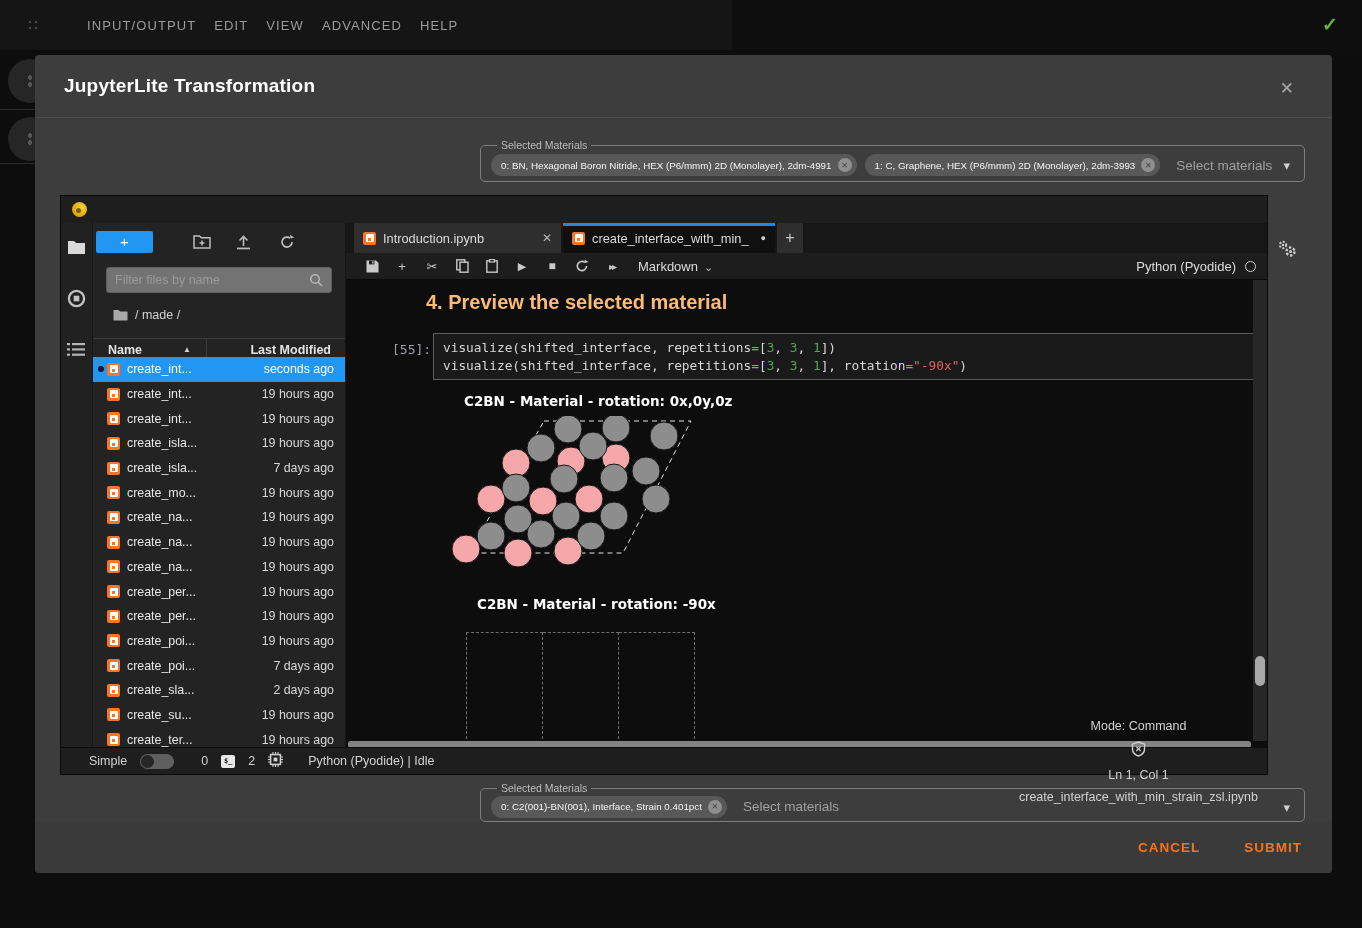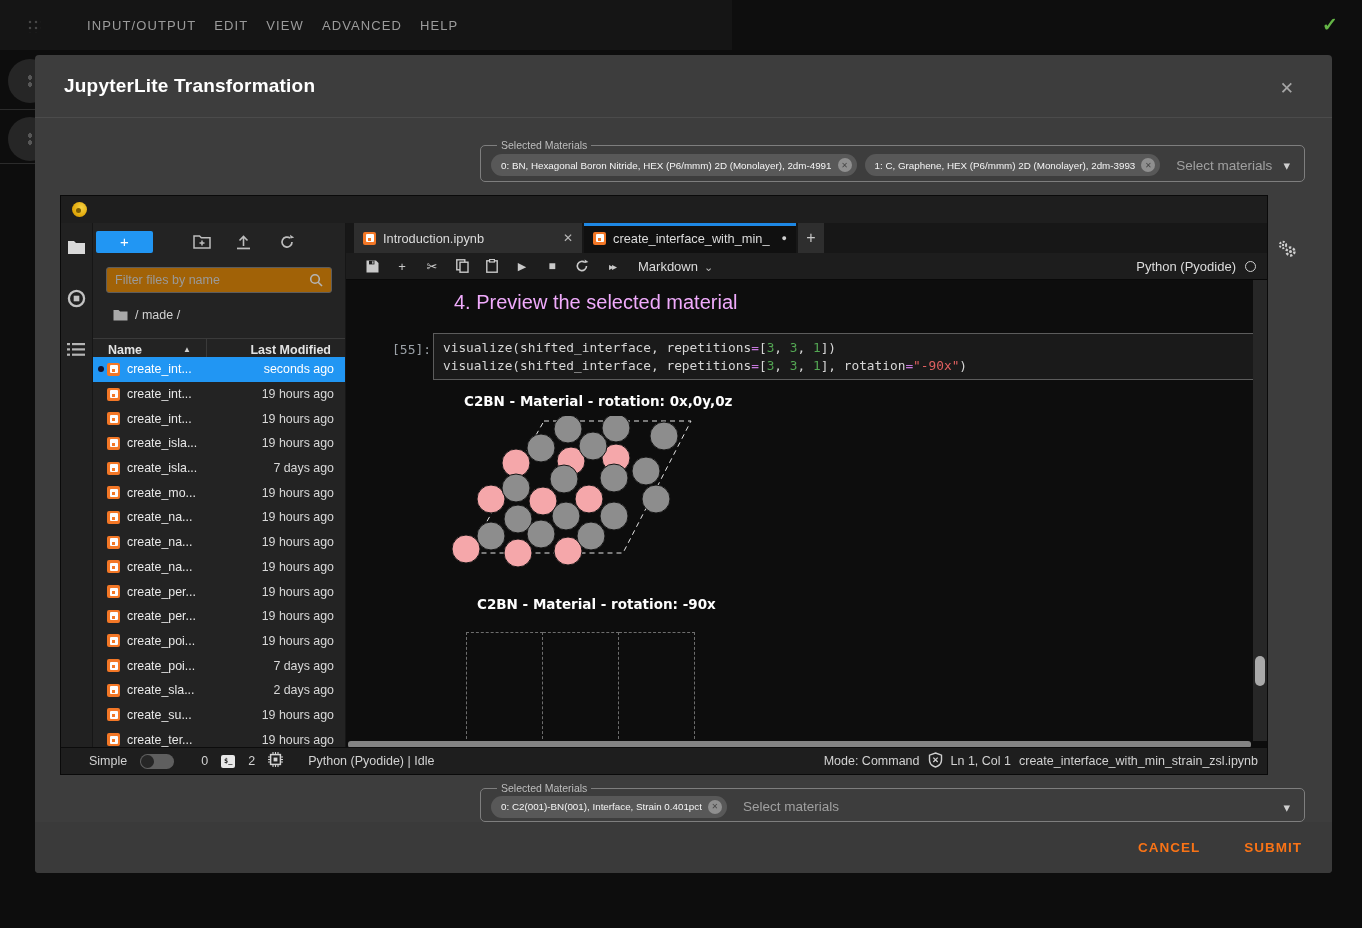--- a/index.html
+++ b/index.html
@@ -64,21 +64,21 @@
   .jbody { position:absolute; left:0; top:27px; width:100%; height:526px; display:flex; }
   .activitybar { width:32px; background:#212121; border-right:1px solid #161616; display:flex; flex-direction:column;
     align-items:center; padding-top:16px; gap:34px; }
   .activitybar svg { display:block; }
 
   .filebrowser { width:253px; background:#232323; position:relative; border-right:1px solid #161616; }
   .fb-newbtn { position:absolute; left:3px; top:8px; width:57px; height:22px; background:#2196f3; border:none;
     border-radius:2px; color:#fff; font-size:15px; line-height:20px; cursor:pointer; }
   .fb-ticon { position:absolute; top:11px; cursor:pointer; }
   .fb-i1 { left:100px; } .fb-i2 { left:143px; } .fb-i3 { left:186px; }
-  .fb-search { position:absolute; left:13px; top:44px; width:226px; height:26px; background:#a16207;
+  .fb-search { position:absolute; left:13px; top:44px; width:226px; height:26px; background:#737373;
     border:1px solid #5d5d5d; border-radius:3px; display:flex; align-items:center; }
   .fb-search input { flex:1; background:transparent; border:none; outline:none; color:#cfcfcf; font-size:12.5px;
     padding:0 8px; font-family:"Liberation Sans", sans-serif; }
   .fb-search input::placeholder { color:#9a9a9a; }
   .fb-search svg { margin-right:8px; }
   .fb-crumb { position:absolute; left:20px; top:85px; display:flex; align-items:center; gap:7px; color:#d2d2d2; font-size:12.5px; }
   .fb-head { position:absolute; left:0; top:115px; width:100%; height:25px; border-top:1px solid #3a3a3a;
     border-bottom:1px solid #3a3a3a; font-size:12.5px; font-weight:bold; color:#e3e3e3; }
   .fb-head .h-name { position:absolute; left:15px; top:4px; cursor:pointer; }
   .fb-head .h-caret { position:absolute; left:90px; top:6px; font-size:8px; color:#cfcfcf; }
@@ -91,21 +91,21 @@
   .nb-icon { position:relative; width:13px; height:13px; background:#f37726; border-radius:2px; flex:none; }
   .nb-icon::after { content:""; position:absolute; left:2.5px; top:2.5px; right:2.5px; bottom:2.5px; background:#fdfdfd; border-radius:1px; }
   .nb-icon::before { content:""; position:absolute; left:4.5px; bottom:4px; width:3px; height:3px; background:#f37726; z-index:1; }
   .frow .nb-icon { margin-left:14px; }
   .frow-name { color:#e8e8e8; font-size:12.4px; margin-left:7px; }
   .frow-mod { position:absolute; right:11px; color:#d8d8d8; font-size:12.4px; }
   .frow.selected .frow-name, .frow.selected .frow-mod { color:#ffffff; }
 
   .jmain { flex:1; display:flex; flex-direction:column; background:#0f0f0f; min-width:0; }
   .tabbar { height:30px; background:#171717; display:flex; align-items:stretch; padding-left:8px; }
-  .jtab { position:relative; width:228px; background:#2e2e2e; margin-right:2px; display:flex; align-items:center;
+  .jtab { position:relative; width:207px; background:#2e2e2e; margin-right:2px; display:flex; align-items:center;
     padding:0 9px; cursor:pointer; }
   .jtab.active { width:212px; background:#101010; }
   .jtab.active::before { content:""; position:absolute; left:0; top:0; width:100%; height:3px; background:#1e88e5; }
   .jtab-label { color:#dcdcdc; font-size:12.8px; margin-left:7px; white-space:nowrap; overflow:hidden; flex:1; }
   .jtab-close { color:#b8b8b8; font-size:12px; margin-left:6px; }
   .jtab-dirty { color:#cfcfcf; font-size:9px; margin-left:4px; }
   .plustab { width:26px; background:#2e2e2e; color:#c8c8c8; font-size:16px; display:flex; align-items:center;
     justify-content:center; cursor:pointer; }
 
   .jtoolbar { height:27px; background:#1d1d1d; border-bottom:1px solid #090909; display:flex; align-items:center;
@@ -113,21 +113,21 @@
   .tbtn { width:16px; color:#c9c9c9; font-size:13px; text-align:center; margin-right:14px; cursor:pointer; flex:none; }
   .tbtn svg { display:block; margin:0 auto; }
   .tb-run { font-size:11px; } .tb-stop { font-size:12px; } .tb-ff { font-size:10px; letter-spacing:-2px; }
   .celltype { color:#dcdcdc; font-size:13px; margin-left:4px; cursor:pointer; }
   .celltype .cdown { font-size:11px; color:#bdbdbd; margin-left:6px; }
   .kernel-right { margin-left:auto; display:flex; align-items:center; gap:9px; padding-right:11px; }
   .kernel-name { color:#dcdcdc; font-size:13px; cursor:pointer; }
   .kernel-circle { width:11px; height:11px; border:1.6px solid #cfcfcf; border-radius:50%; cursor:pointer; }
 
   .jcontent { position:relative; flex:1; background:#0d0d0d; overflow:hidden; }
-  .nb-heading { position:absolute; left:108px; top:11px; color:#f0abfc; font-size:20px; font-weight:normal; }
+  .nb-heading { position:absolute; left:80px; top:11px; color:#fdba74; font-size:20px; font-weight:bold; }
   .nb-prompt { position:absolute; left:46px; top:62px; color:#9aa0a6; font-size:13px; font-family:"DejaVu Sans Mono", monospace; }
   .code-cell { position:absolute; left:87px; top:53px; width:821px; height:47px; background:#1a1a1a;
     border:1px solid #5c5c5c; padding:5px 9px; cursor:text; }
   .code-line { font-family:"DejaVu Sans Mono", monospace; font-size:12.8px; line-height:17.5px; white-space:pre; }
   .tok-pl { color:#d6d6d6; } .tok-op { color:#c678dd; } .tok-num { color:#53a653; } .tok-str { color:#e06060; }
   .plot-title { position:absolute; color:#fdfdfd; font-size:13.5px; font-weight:600; font-family:"DejaVu Sans", sans-serif; }
   .pt1 { left:118px; top:113px; } .pt2 { left:131px; top:316px; }
   #atoms { position:absolute; left:95px; top:136px; }
   .slab { position:absolute; left:120px; top:352px; width:229px; height:112px; display:flex; opacity:.75; }
   .slab-cell { flex:1; border:1px dashed #8d8d8d; border-bottom:none; }
@@ -137,21 +137,21 @@
   .vthumb { position:absolute; right:2px; top:376px; width:10px; height:30px; background:#a9a9a9; border-radius:5px; cursor:grab; }
 
   .jstatusbar { position:absolute; left:0; bottom:0; width:100%; height:27px; background:#1e1e1e;
     border-top:1px solid #0c0c0c; display:flex; align-items:center; font-size:12.5px; color:#d2d2d2; }
   .sb-left { display:flex; align-items:center; gap:13px; padding-left:28px; }
   .toggle { width:34px; height:15px; background:#5f5f5f; border-radius:8px; position:relative; cursor:pointer; }
   .toggle .knob { position:absolute; left:1px; top:1px; width:13px; height:13px; border-radius:50%; background:#262626; }
   .term-ico { width:14px; height:13px; background:#e8e8e8; border-radius:2px; color:#1c1c1c; font-size:7px;
     font-weight:bold; font-family:"DejaVu Sans Mono", monospace; display:flex; align-items:center; justify-content:center; cursor:pointer; }
   .sb-kstatus { margin-left:12px; cursor:pointer; }
-  .sb-right { margin-left:auto; display:flex; align-items:center; gap:8px; padding-right:9px; }
+  .sb-right { margin-left:auto; display:flex; align-items:center; gap:8px; padding-right:9px;flex-direction:column; }
 
   .gears { position:absolute; right:34px; top:184px; cursor:pointer; }
 
   .dialog-footer { position:absolute; left:0; bottom:0; width:100%; height:51px; background:#3a3a3a;
     border-radius:0 0 4px 4px; display:flex; align-items:center; justify-content:flex-end; gap:44px; padding-right:30px; }
   .dlg-btn { background:none; border:none; color:#f97316; font-size:13.5px; letter-spacing:1px; font-weight:600;
     cursor:pointer; font-family:"Liberation Sans", sans-serif; }
 </style>
 </head>
 <body>

